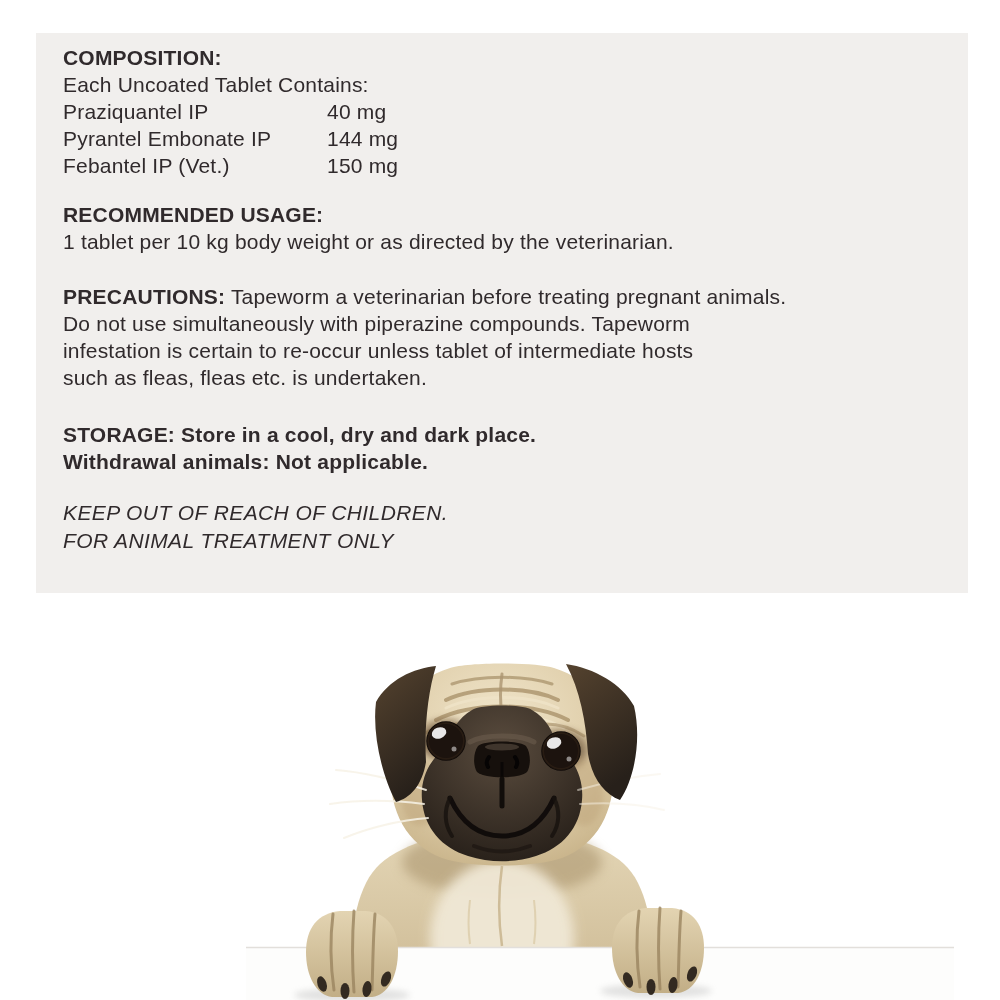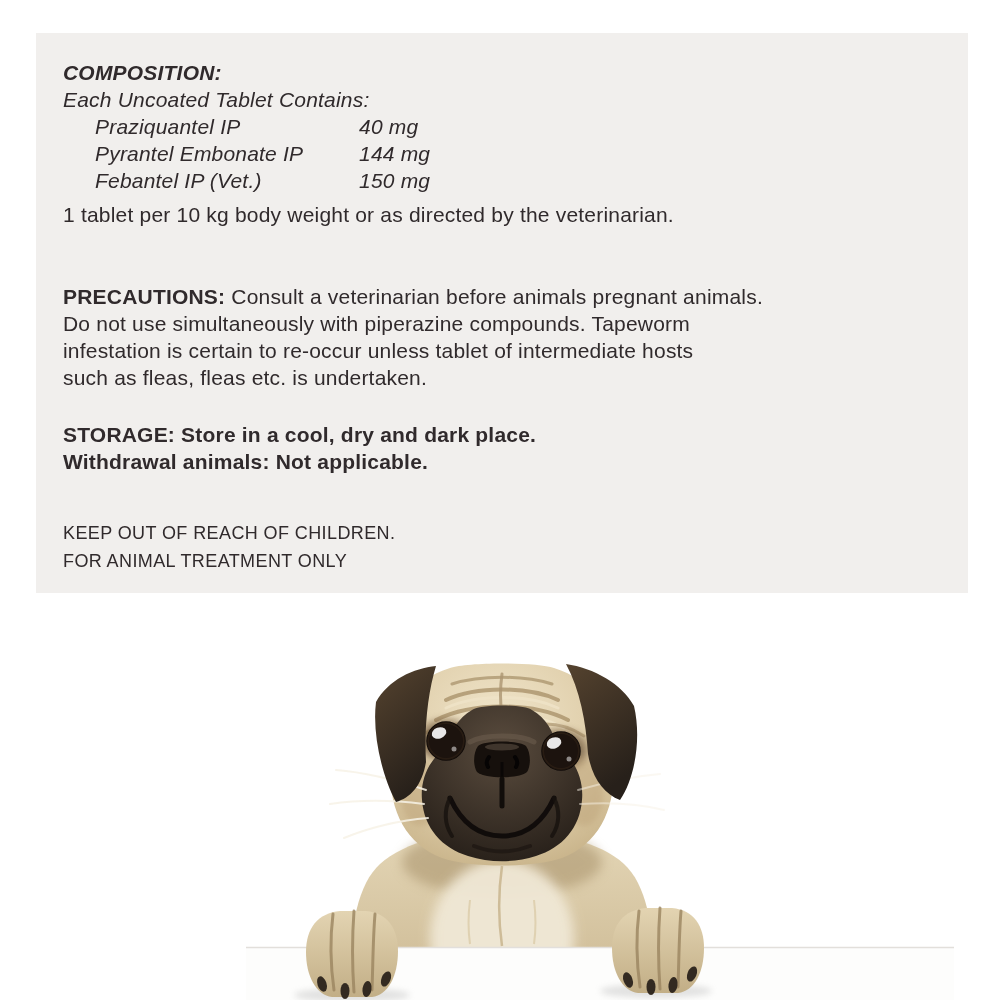--- a/index.html
+++ b/index.html
@@ -9,26 +9,26 @@
     font-family:"Liberation Sans", sans-serif;
     color:#302a2c;
   }
   .label-card{
     position:absolute;left:36px;top:33px;width:932px;height:560px;
     background:#f1efed;box-sizing:border-box;
   }
   .sec{position:absolute;left:27px;}
   .t{font-size:21px;line-height:27px;letter-spacing:.2px;}
   .b{font-weight:700;}
-  .comp{top:26px;font-style:italic;}
-  .comp-row{display:grid;grid-template-columns:264px auto;margin-left:32px;}
+  .comp{top:11px;}
+  .comp-row{display:grid;grid-template-columns:264px auto;}
   .usage{top:168px;}
   .prec{top:250px;width:830px;}
   .stor{top:388px;}
-  .warn{top:486px;font-weight:500;letter-spacing:.4px;line-height:28px;font-size:18px;}
+  .warn{top:466px;font-weight:500;letter-spacing:.4px;line-height:28px;font-size:21px;font-style:italic;}
   .dog-wrap{position:absolute;left:0;top:0;width:1000px;height:1000px;pointer-events:none;}
 </style>
 </head>
 <body>
 
 <div class="label-card">
 
   <div class="sec comp">
     <div class="t b">COMPOSITION:</div>
     <div class="t">Each Uncoated Tablet Contains:</div>
@@ -40,25 +40,26 @@
       <span>Pyrantel Embonate IP</span>
       <span>144 mg</span>
     </div>
     <div class="comp-row t">
       <span>Febantel IP (Vet.)</span>
       <span>150 mg</span>
     </div>
   </div>
 
   <div class="sec usage">
+    <div class="t b">RECOMMENDED USAGE:</div>
     <div class="t">1 tablet per 10 kg body weight or as directed by the veterinarian.</div>
   </div>
 
   <div class="sec prec">
-    <div class="t"><span class="b">PRECAUTIONS:</span> <span>Consult a veterinarian before animals pregnant animals.</span></div>
+    <div class="t"><span class="b">PRECAUTIONS:</span> <span>Tapeworm a veterinarian before treating pregnant animals.</span></div>
     <div class="t">Do not use simultaneously with piperazine compounds. Tapeworm</div>
     <div class="t">infestation is certain to re-occur unless tablet of intermediate hosts</div>
     <div class="t">such as fleas, fleas etc. is undertaken.</div>
   </div>
 
   <div class="sec stor">
     <div class="t b">STORAGE: Store in a cool, dry and dark place.</div>
     <div class="t b">Withdrawal animals: Not applicable.</div>
   </div>
 

